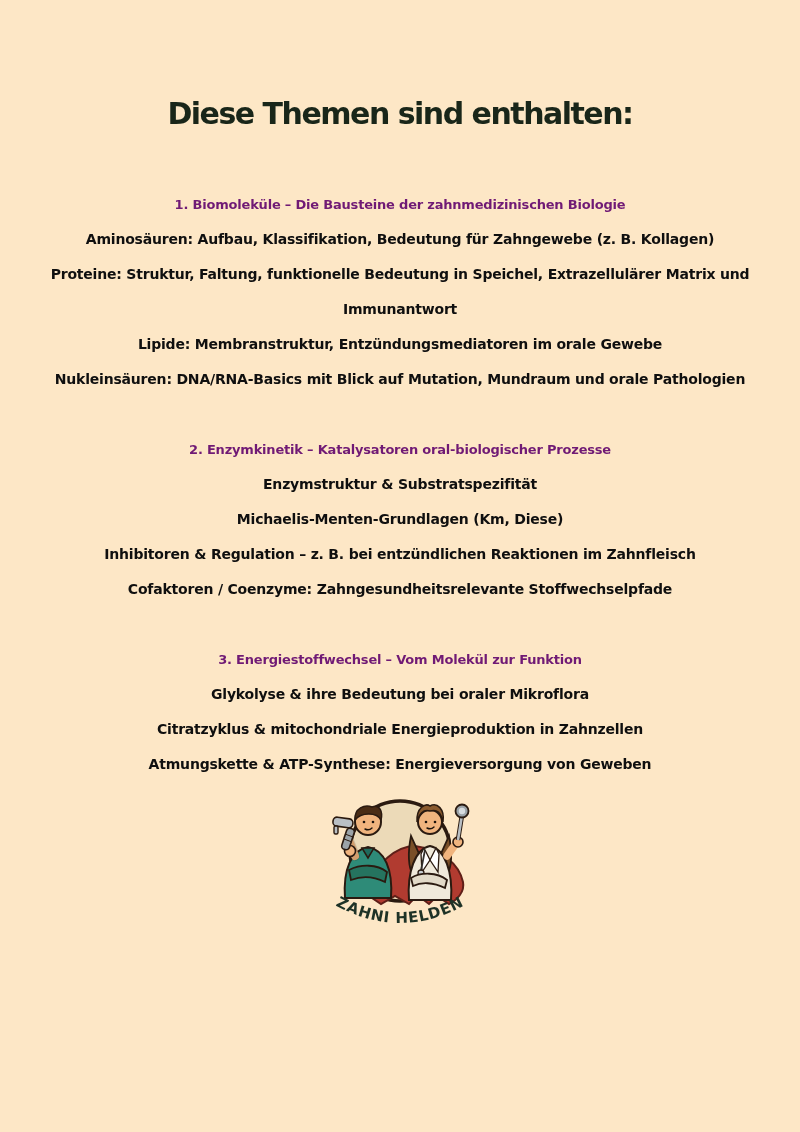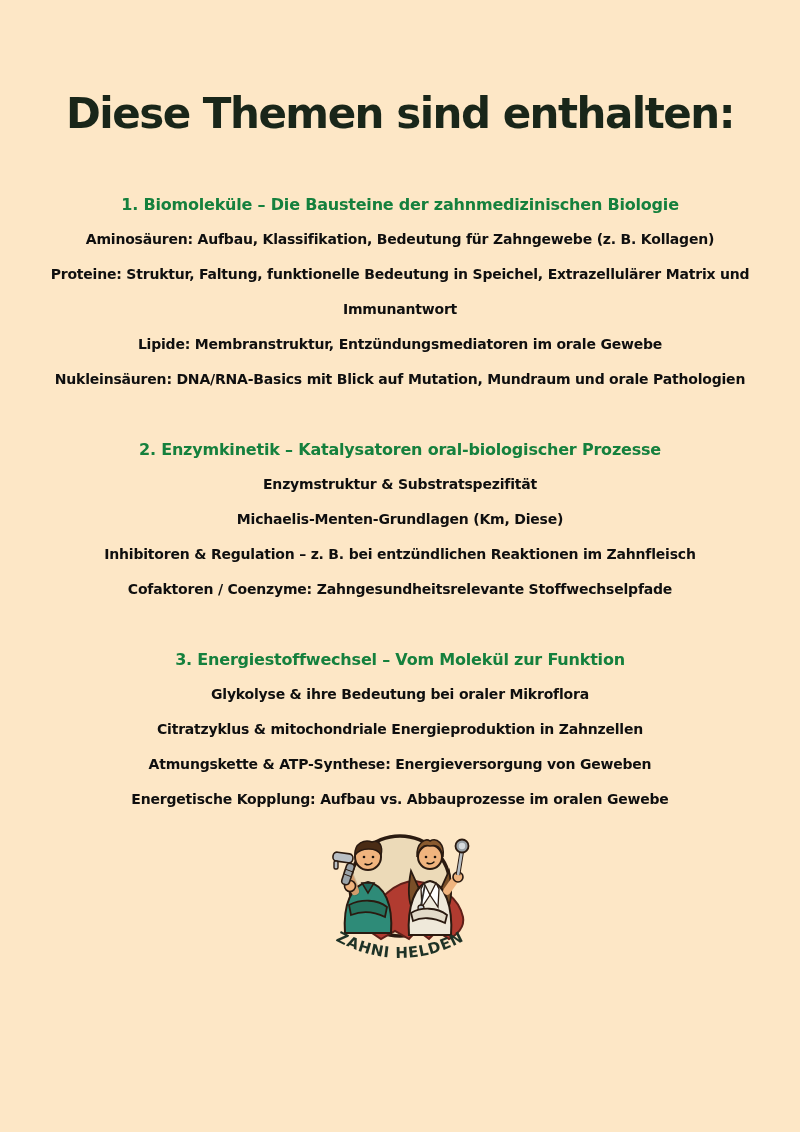--- a/index.html
+++ b/index.html
@@ -9,34 +9,34 @@
     font-family:"DejaVu Sans","Liberation Sans",sans-serif;
     overflow:hidden;
   }
   .page{
     width:748px;margin:0 auto;
     padding-top:88px;
     text-align:center;
   }
   .page-title{
     margin:0;
-    font-size:42px;
+    font-size:30px;
     line-height:52px;
     font-weight:bold;
     letter-spacing:-1.5px;
     color:#192619;
   }
   .topic-section{margin-top:35px;}
   .page-title + .topic-section{margin-top:47px;}
   .section-heading{
     margin:0;
-    font-size:16px;
+    font-size:13px;
     line-height:35px;
     font-weight:bold;
-    color:#15803d;
+    color:#701a75;
     letter-spacing:-0.2px;
   }
   .topic{
     margin:0;
     font-size:14px;
     line-height:35px;
     font-weight:bold;
     color:#0f0f0f;
     letter-spacing:-0.2px;
   }
@@ -68,21 +68,20 @@
     <p class="topic">Michaelis-Menten-Grundlagen (Km, Diese)</p>
     <p class="topic">Inhibitoren &amp; Regulation – z. B. bei entzündlichen Reaktionen im Zahnfleisch</p>
     <p class="topic">Cofaktoren / Coenzyme: Zahngesundheitsrelevante Stoffwechselpfade</p>
   </section>
 
   <section class="topic-section">
     <h2 class="section-heading">3. Energiestoffwechsel – Vom Molekül zur Funktion</h2>
     <p class="topic">Glykolyse &amp; ihre Bedeutung bei oraler Mikroflora</p>
     <p class="topic">Citratzyklus &amp; mitochondriale Energieproduktion in Zahnzellen</p>
     <p class="topic">Atmungskette &amp; ATP-Synthese: Energieversorgung von Geweben</p>
-    <p class="topic">Energetische Kopplung: Aufbau vs. Abbauprozesse im oralen Gewebe</p>
   </section>
 
   <div class="logo-wrap">
     <svg width="150" height="158" viewBox="0 0 150 158">
 
       <circle cx="75" cy="53" r="50" fill="#ecdab8" stroke="#2a1a10" stroke-width="3.5"></circle>
 
       <g>
         <path d="M 90,48 C 118,52 134,66 138,84 C 140,94 132,102 124,106
                  L 112,98 L 104,106 L 92,97 L 84,106 L 70,98 L 56,106 L 44,98

